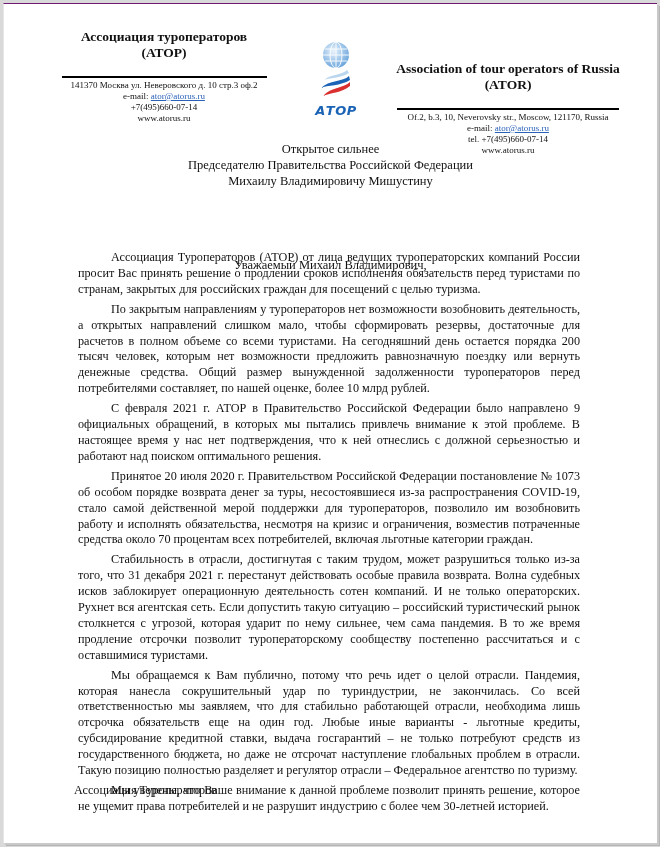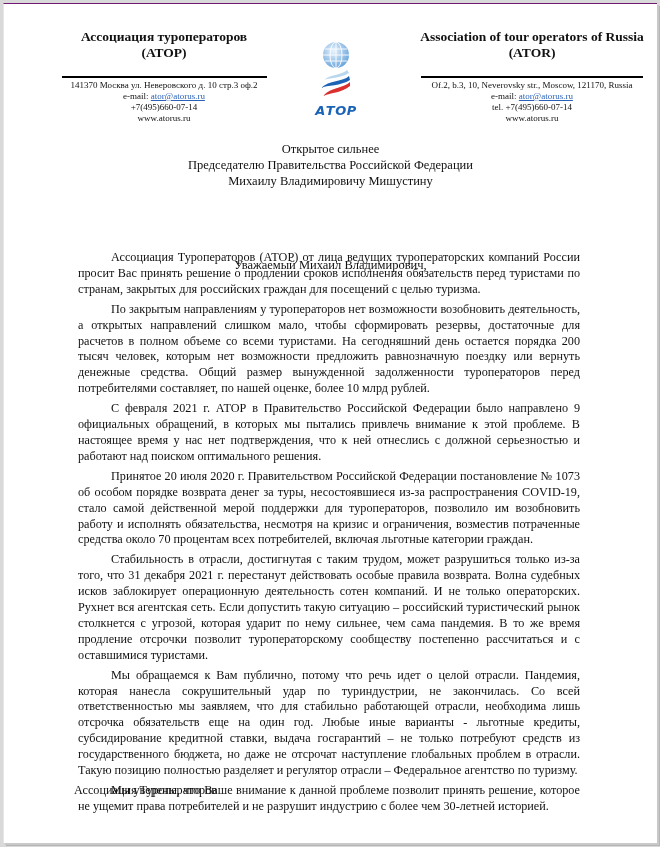--- a/index.html
+++ b/index.html
@@ -15,21 +15,21 @@
     width: 653px; height: 839px;
     background: #ffffff;
     border-left: 1px solid #e6e6e6;
     border-top: 1px solid #701a75;
     box-shadow: 2px 2px 0 #c8c8c8, 3px 3px 0 #b5b5b5;
   }
   .head-col {
     position: absolute; top: 25px; text-align: center;
   }
   .head-left { left: 55px; width: 210px; }
-  .head-right { left: 413px; width: 230px; }
+  .head-right { left: 389px; width: 230px; margin-top: 32px; }
   .org-title {
     font-weight: bold; font-size: 13.5px; line-height: 16px;
   }
   .head-rule {
     height: 2px; background: #000; margin: 15px auto 2px auto;
   }
   .head-left .head-rule { width: 205px; }
   .head-right .head-rule { width: 222px; }
   .contact { font-size: 9px; line-height: 11px; }
   .contact a { color: #2a62b8; text-decoration: underline; }

